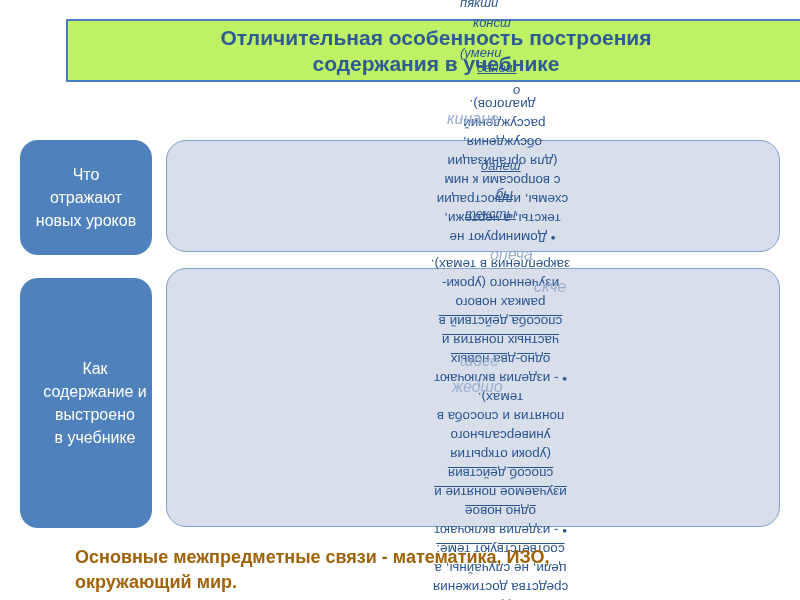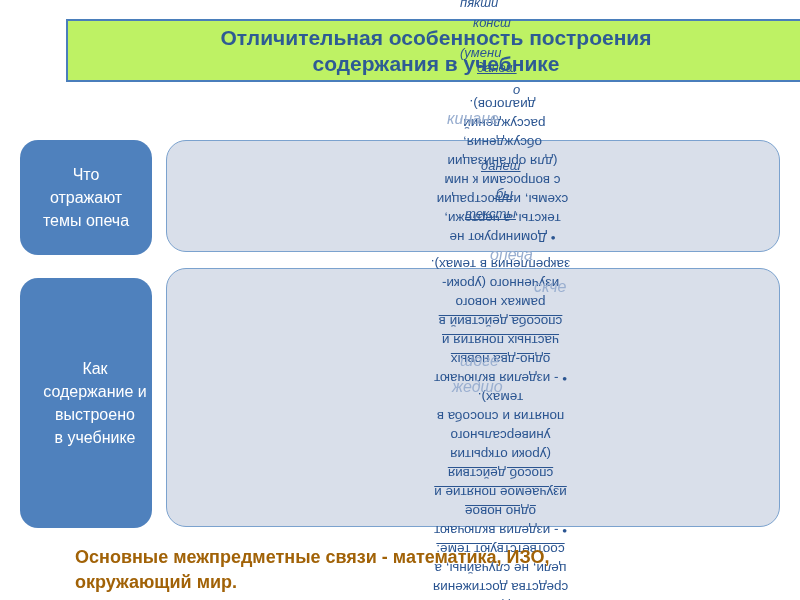--- a/index.html
+++ b/index.html
@@ -55,21 +55,21 @@
   <div class="content-box" id="content-box-2"></div>
 
   <div class="title-box">
     <div class="title-line">Отличительная особенность построения</div>
     <div class="title-line">содержания в учебнике</div>
   </div>
 
   <div class="left-box" id="left-box-1">
       <div class="line">Что</div>
       <div class="line">отражают</div>
-      <div class="line">темы опеча</div>
+      <div class="line">новых уроков</div>
     </div>
   <div class="left-box" id="left-box-2">
       <div class="line">Как</div>
       <div class="line">содержание и</div>
       <div class="line">выстроено</div>
       <div class="line">в учебнике</div>
     </div>
 
   <div class="rot-block" id="rot-block-1">
       <div class="line">• Доминируют не</div>

